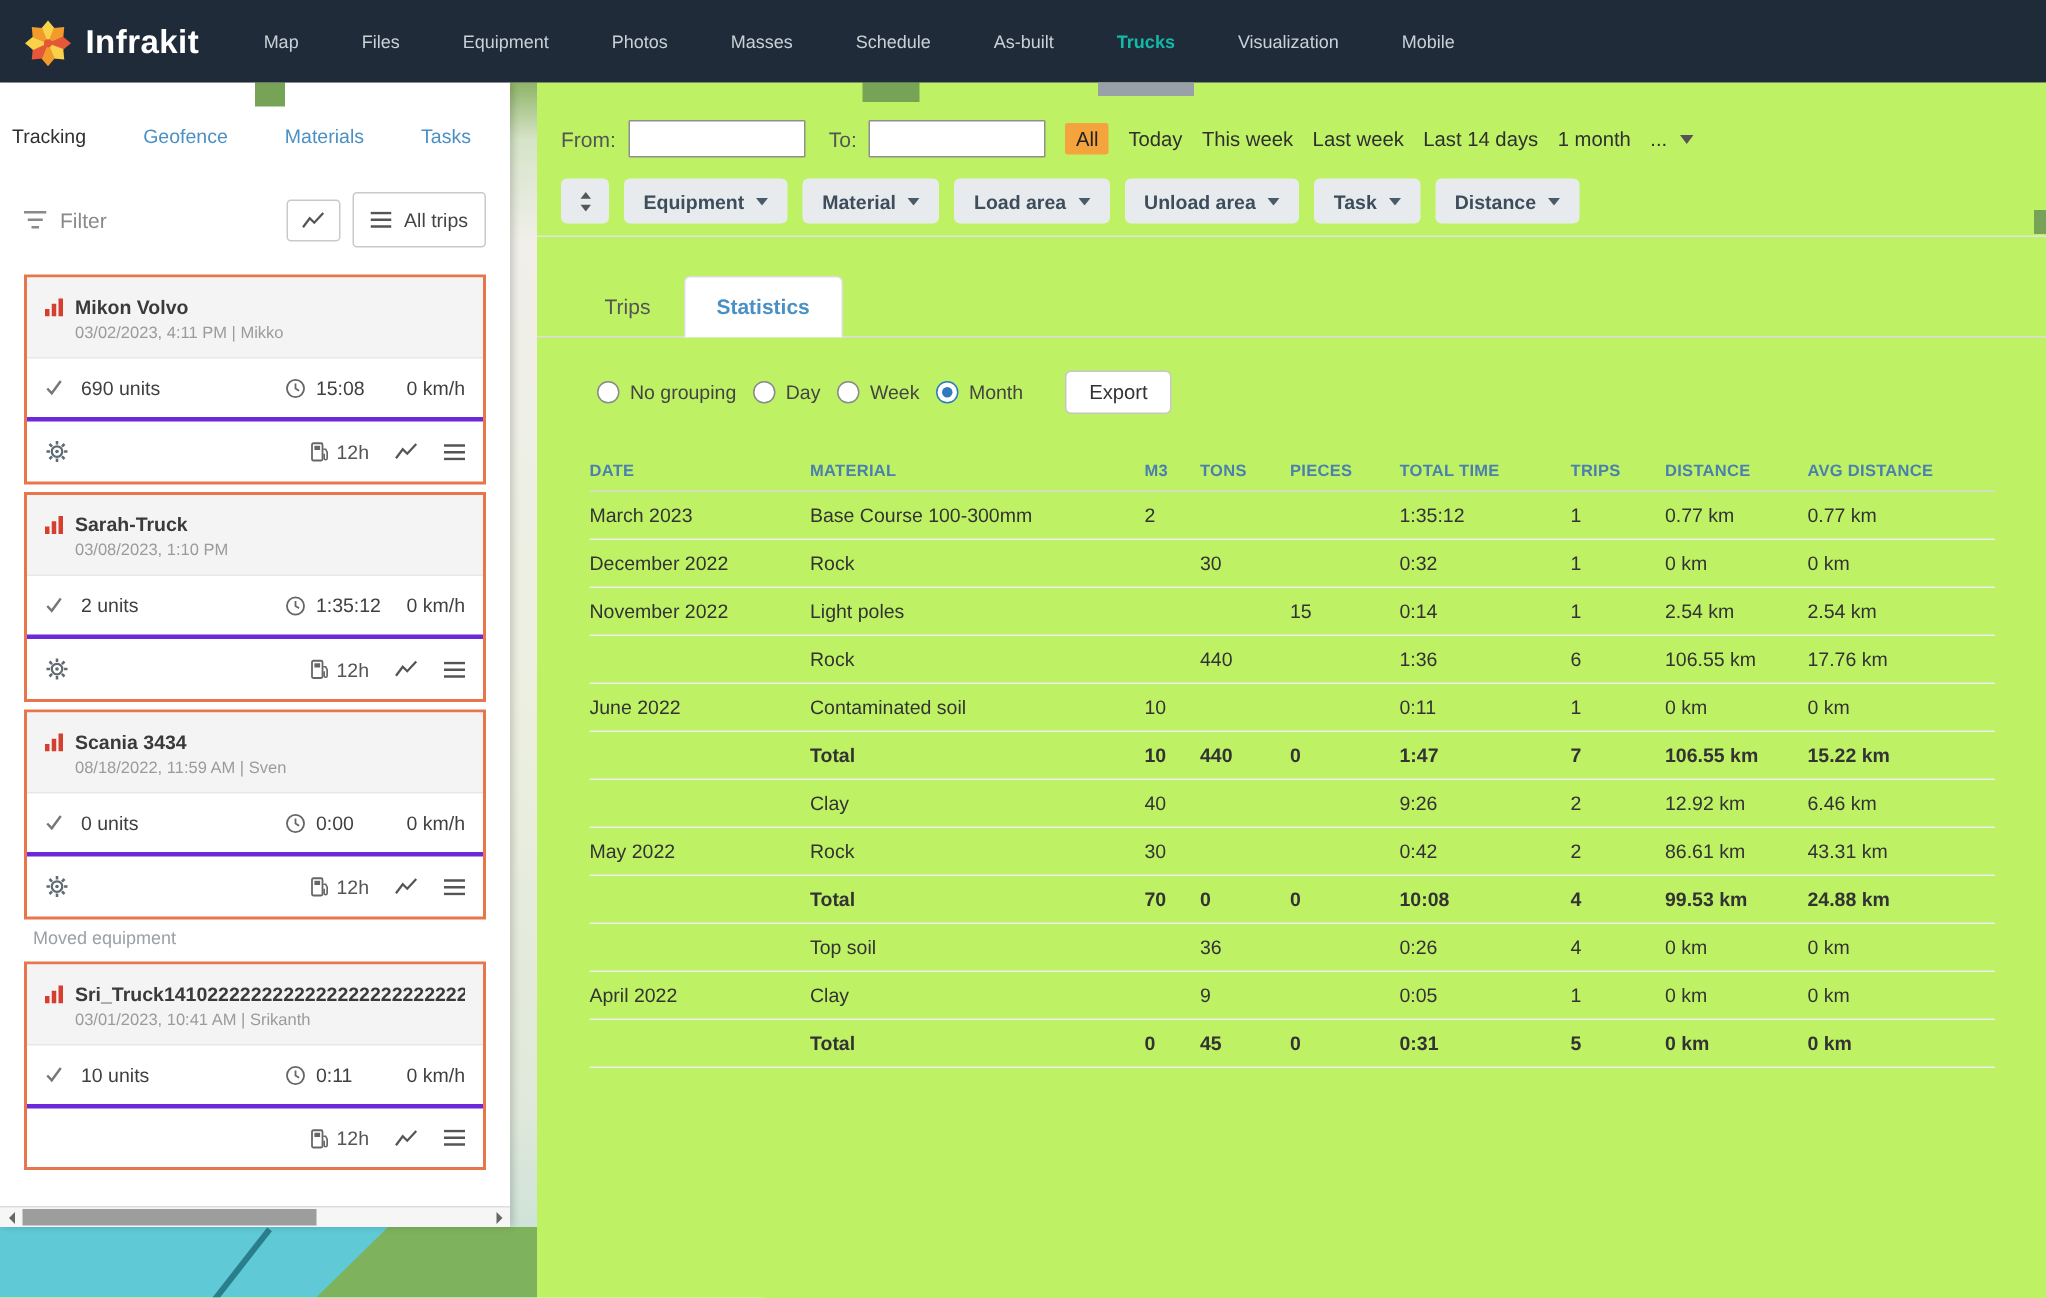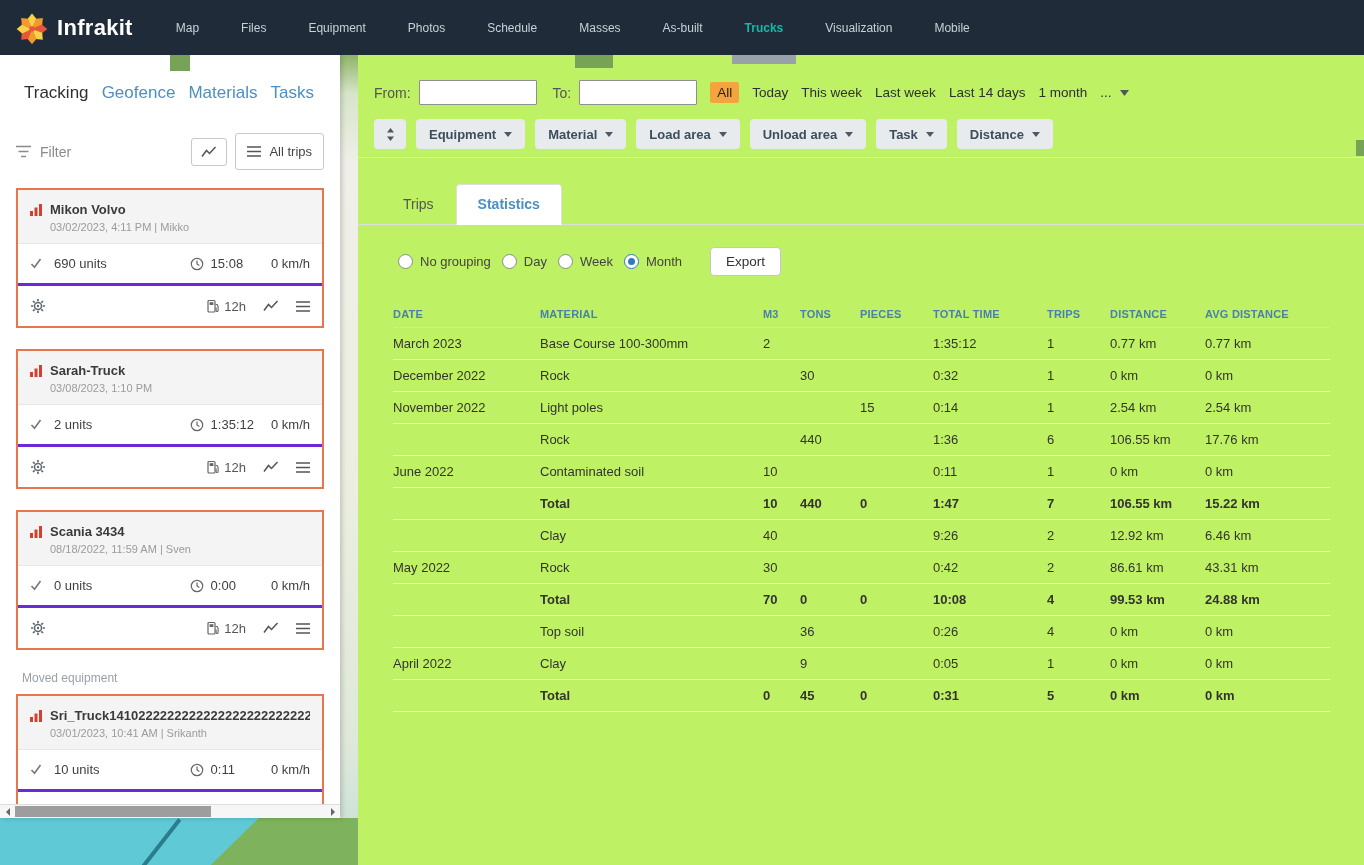--- a/index.html
+++ b/index.html
@@ -21,29 +21,29 @@
   
   .map-strip { position:absolute; left:340px; top:55px; width:18px; height:763px; z-index:2;
     background:linear-gradient(180deg,#8fb468 0%,#d6e4c8 5%,#f0efe9 14%,#ecefe0 55%,#dfe8da 90%,#cfe3d8 100%); }
   .map-chip { position:absolute; background:#76a356; z-index:7; }
   .map-bottom { position:absolute; left:0; top:818px; width:358px; height:47px; background:#5fc9d6; overflow:hidden; z-index:3; }
   .mb-green { position:absolute; right:0; top:0; width:160px; height:100%; background:#7fb25c; clip-path:polygon(38% 0,100% 0,100% 100%,8% 100%); }
   .mb-line { position:absolute; left:150px; top:-8px; width:4px; height:90px; background:#2a7e8c; transform:rotate(38deg); }
 
   
   .sidebar { position:absolute; left:0; top:55px; width:340px; height:763px; background:#fff; z-index:6; display:flex; flex-direction:column; box-shadow:2px 0 5px rgba(0,0,0,.18); }
-  .side-tabs { display:flex; justify-content:space-between; padding:28px 26px 18px 24px; font-size:17px; }
+  .side-tabs { display:flex; justify-content:space-between; padding:28px 26px 18px 8px; font-size:13px; }
   .side-tab { color:#4a90c4; cursor:pointer; }
   .side-tab.active { color:#2f2f2f; }
   .filter-row { display:flex; align-items:center; padding:12px 16px 16px; }
   .filter-left { display:flex; gap:9px; align-items:center; color:#8a8a8a; font-size:14px; cursor:pointer; }
   .sq-btn { width:36px; height:28px; border:1px solid #c9c9c9; background:#fff; border-radius:3px; display:flex; align-items:center; justify-content:center; margin-left:auto; cursor:pointer; }
   .trips-btn { height:37px; border:1px solid #c9c9c9; background:#fff; border-radius:3px; display:flex; gap:8px; align-items:center; padding:0 11px; font-size:13px; color:#444; margin-left:8px; cursor:pointer; }
   .truck-list { padding:2px 16px 0; flex:1; overflow:hidden; }
-  .card { border:2px solid #e8764d; margin-bottom:21px; background:#fff; cursor:pointer; }
+  .card { border:2px solid #e8764d; margin-bottom:5px; background:#fff; cursor:pointer; }
   .c-head { padding:12px 12px 10px; background:#f4f4f4; }
   .c-name-row { display:flex; gap:8px; align-items:center; }
   .c-name { font-size:13px; font-weight:bold; color:#3a3a3a; white-space:nowrap; overflow:hidden; flex:1; }
   .c-meta { font-size:11px; color:#9b9b9b; margin:4px 0 0 20px; white-space:nowrap; overflow:hidden; }
   .c-stats { display:flex; align-items:center; padding:12px; border-top:1px solid #e7e7e7; font-size:13px; color:#3f3f3f; }
   .c-units { display:flex; gap:12px; align-items:center; flex:0 0 57%; }
   .c-time { display:flex; gap:7px; align-items:center; flex:1; }
   .c-speed { margin-left:auto; }
   .c-actions { display:flex; align-items:center; padding:12px; border-top:3px solid #6d28d9; min-height:40px; }
   .c-right { margin-left:auto; display:flex; gap:17px; align-items:center; color:#555; font-size:13px; }
@@ -105,22 +105,22 @@
         </g>
       </svg>
     </span>
     <span class="brand-text">Infrakit</span>
   </div>
   <div class="nav-items">
       <div class="nav-item">Map</div>
       <div class="nav-item">Files</div>
       <div class="nav-item">Equipment</div>
       <div class="nav-item">Photos</div>
+      <div class="nav-item">Masses</div>
       <div class="nav-item">Schedule</div>
-      <div class="nav-item">Masses</div>
       <div class="nav-item">As-built</div>
       <div class="nav-item active">Trucks</div>
       <div class="nav-item">Visualization</div>
       <div class="nav-item">Mobile</div>
     </div>
 </div>
 
 <div class="map-strip"></div>
 <div class="map-chip" style="left:170px; top:55px; width:20px; height:16px;"></div>
 <div class="map-chip" style="left:575px; top:55px; width:38px; height:13px; z-index:5;"></div>

